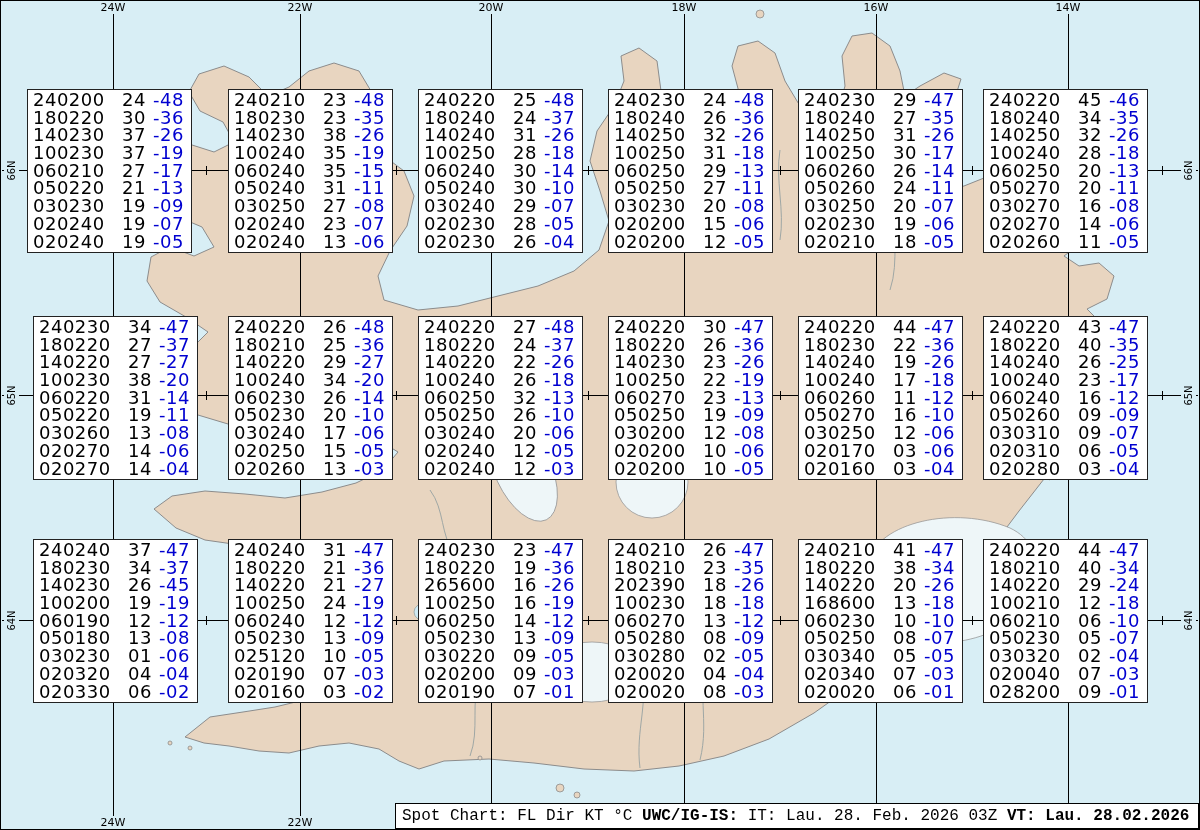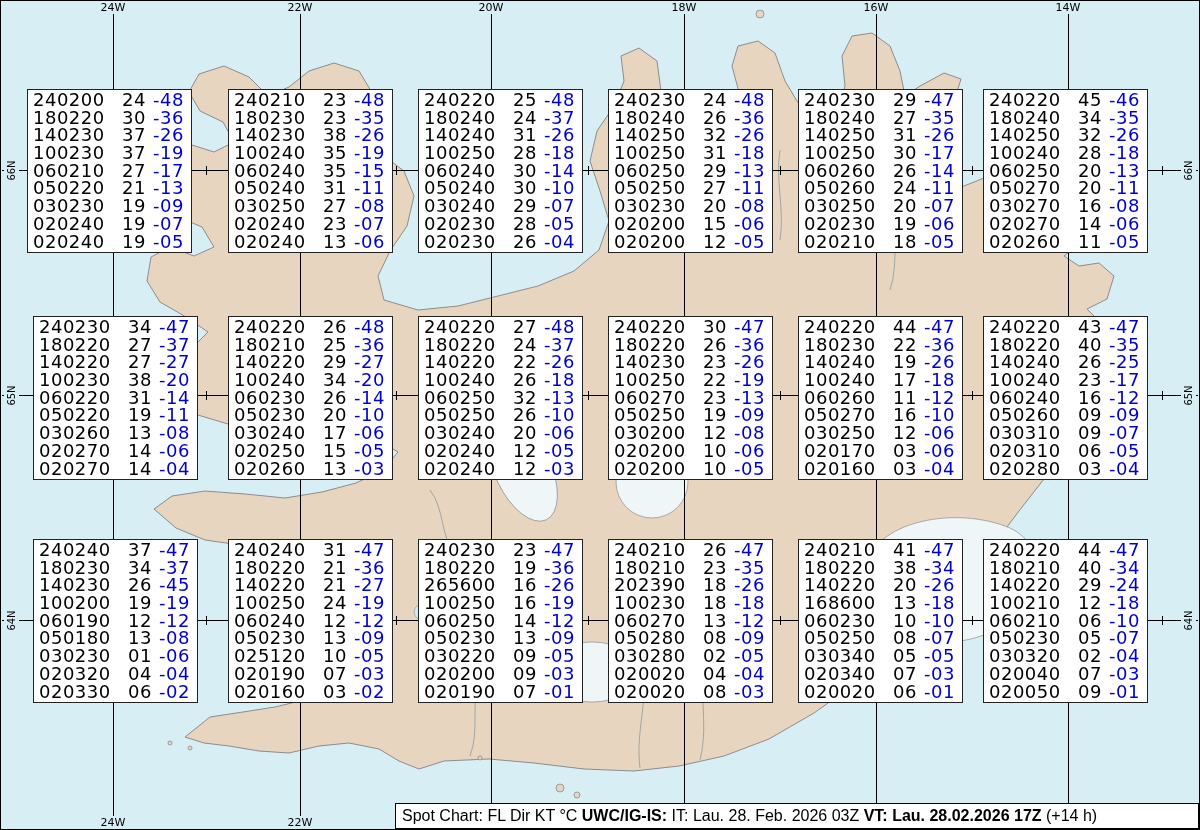--- a/index.html
+++ b/index.html
@@ -19,21 +19,21 @@
   .lat-label span{transform:rotate(-90deg);font-size:10px;white-space:nowrap;color:#000;}
   .spot-box{position:absolute;width:165px;height:164px;background:#fff;border:1.5px solid #222;
     box-sizing:border-box;z-index:4;padding-top:1px;}
   .spot-line{display:flex;height:17.7px;line-height:17.6px;font-size:18px;letter-spacing:.5px;
     white-space:pre;color:#000;}
   .fld{width:89px;padding-left:5px;}
   .spd{width:31px;}
   .tmp{flex:1;text-align:right;padding-right:7px;color:#0000d0;}
   #caption-bar{position:absolute;left:395px;top:803px;width:804px;height:26px;background:#fff;
     border:1px solid #000;box-sizing:border-box;z-index:10;display:flex;align-items:center;
-    padding-left:6px;font-family:Liberation Sans, sans-serif;font-size:16px;white-space:pre;color:#000;}
+    padding-left:6px;font-family:Liberation Mono, monospace;font-size:16px;white-space:pre;color:#000;}
   #caption-bar .b{font-weight:bold;}
 </style>
 </head>
 <body>
 
 <svg id="map-layer" width="1200" height="830" viewBox="0 0 1200 830" xmlns="http://www.w3.org/2000/svg">
   <path fill="#e8d5c0" stroke="#8c8c8c" stroke-width="1" stroke-linejoin="round" d="M 185,737 L 210,717 L 243,712 L 275,707 L 308,699 L 330,688 L 338,673 L 322,658 L 300,646 L 278,625 L 262,600 L 255,578 L 266,562 L 282,560 L 268,549 L 240,545 L 205,540 L 176,528 L 154,509 L 172,496 L 205,491 L 245,494 L 285,498 L 322,492 L 356,483 L 383,470 L 398,452 L 380,441 L 350,441 L 320,434 L 290,430 L 258,432 L 228,424 L 198,415 L 172,400 L 155,381 L 148,357 L 163,342 L 192,348 L 208,332 L 186,317 L 160,302 L 147,281 L 151,257 L 170,247 L 194,256 L 214,247 L 202,227 L 176,216 L 158,197 L 151,172 L 164,152 L 189,144 L 214,152 L 234,142 L 223,122 L 200,111 L 189,92 L 199,74 L 224,66 L 249,77 L 268,96 L 289,87 L 309,71 L 334,63 L 359,71 L 371,91 L 364,115 L 345,130 L 359,148 L 384,156 L 404,171 L 414,196 L 407,226 L 390,251 L 378,276 L 384,300 L 418,310 L 458,306 L 498,296 L 538,286 L 574,271 L 599,250 L 609,221 L 600,191 L 590,161 L 597,131 L 614,106 L 624,81 L 621,56 L 639,48 L 657,61 L 661,91 L 671,121 L 689,141 L 710,151 L 730,146 L 742,126 L 740,96 L 732,66 L 738,46 L 758,41 L 775,53 L 785,81 L 800,106 L 820,119 L 838,111 L 845,86 L 842,56 L 852,36 L 872,33 L 890,46 L 900,71 L 905,96 L 920,86 L 944,73 L 961,79 L 954,101 L 934,116 L 914,131 L 904,156 L 914,181 L 939,191 L 964,186 L 989,176 L 1009,166 L 1029,156 L 1047,163 L 1049,186 L 1034,206 L 1049,216 L 1069,209 L 1087,216 L 1084,241 L 1064,256 L 1079,266 L 1099,263 L 1114,276 L 1107,299 L 1087,309 L 1099,321 L 1117,331 L 1119,353 L 1101,363 L 1084,359 L 1094,379 L 1111,391 L 1114,413 L 1097,421 L 1079,416 L 1087,436 L 1099,446 L 1097,466 L 1079,471 L 1059,463 L 1044,479 L 1019,511 L 989,551 L 949,596 L 904,641 L 859,681 L 814,713 L 769,739 L 724,756 L 679,766 L 634,771 L 584,769 L 534,763 L 489,759 L 444,761 L 419,769 L 399,761 L 379,749 L 349,743 L 319,746 L 289,753 L 259,751 L 229,746 L 204,743 Z"></path>
   <g fill="#eef6f8" stroke="#999999" stroke-width="0.8">
     <path d="M 868,562 C 878,522 955,505 1010,528 C 1052,548 1042,602 1000,628 C 948,655 888,642 868,610 C 860,595 862,578 868,562 Z"></path>
     <ellipse cx="523" cy="470" rx="28" ry="55" transform="rotate(-25 523 470)"></ellipse>
@@ -339,21 +339,21 @@
     </div>
     <div class="spot-box" style="left: 983px; top: 539px;">
       <div class="spot-line"><span class="fld">240220</span><span class="spd">44</span><span class="tmp">-47</span></div>
       <div class="spot-line"><span class="fld">180210</span><span class="spd">40</span><span class="tmp">-34</span></div>
       <div class="spot-line"><span class="fld">140220</span><span class="spd">29</span><span class="tmp">-24</span></div>
       <div class="spot-line"><span class="fld">100210</span><span class="spd">12</span><span class="tmp">-18</span></div>
       <div class="spot-line"><span class="fld">060210</span><span class="spd">06</span><span class="tmp">-10</span></div>
       <div class="spot-line"><span class="fld">050230</span><span class="spd">05</span><span class="tmp">-07</span></div>
       <div class="spot-line"><span class="fld">030320</span><span class="spd">02</span><span class="tmp">-04</span></div>
       <div class="spot-line"><span class="fld">020040</span><span class="spd">07</span><span class="tmp">-03</span></div>
-      <div class="spot-line"><span class="fld">020050</span><span class="spd">09</span><span class="tmp">-01</span></div>
+      <div class="spot-line"><span class="fld">028200</span><span class="spd">09</span><span class="tmp">-01</span></div>
     </div>
   </div>
 
 <div id="caption-bar">
   <span>Spot Chart: FL Dir KT °C </span>
   <span class="b">UWC/IG-IS:</span>
   <span> IT: Lau. 28. Feb. 2026 03Z </span>
   <span class="b">VT: Lau. 28.02.2026 17Z</span>
   <span> (+14 h)</span>
 </div>

